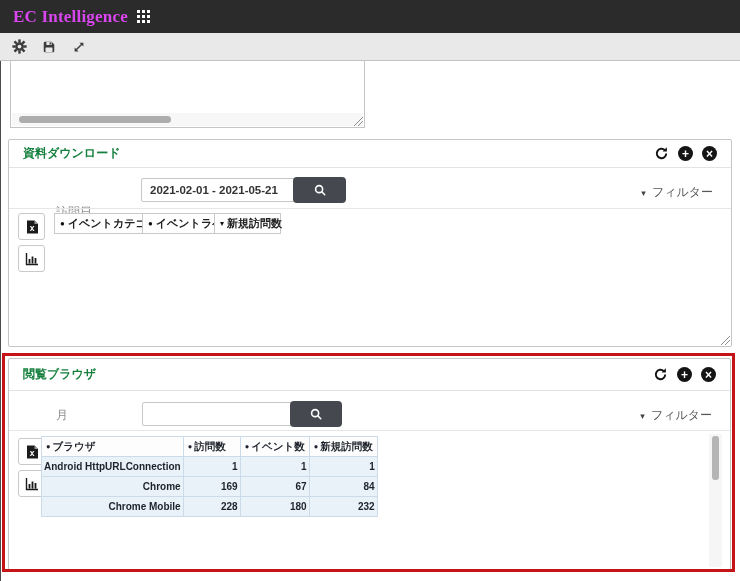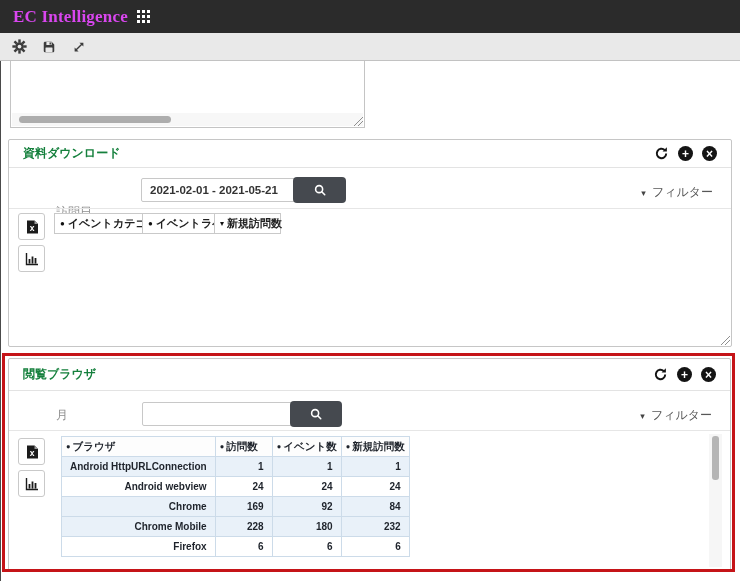--- a/index.html
+++ b/index.html
@@ -108,30 +108,30 @@
 
   
   .highlight-box {
     position:absolute; left:2px; top:353px; width:733px; height:219px;
     border:3px solid #c51418; background:#fff; overflow:hidden;
   }
   .panel-browser { position:absolute; left:3px; top:2px; width:723px; height:300px; }
   .panel-browser .panel-header { height:32px; }
 
   
-  .data-table { position:absolute; left:52px; top:77px; border-collapse:collapse; }
+  .data-table { position:absolute; left:32px; top:77px; border-collapse:collapse; }
   .data-table th, .data-table td { border:1px solid #ccdbe9; height:20px; }
   .data-table th {
     background:#fdfdfd; font-size:10.5px; font-weight:bold; color:#1e232b;
     text-align:left; padding:0 4px; cursor:pointer; white-space:nowrap;
   }
   .data-table th .marker { font-size:7.5px; margin-right:2px; vertical-align:1px; }
   .data-table td {
     font-size:10px; font-weight:bold; color:#1e232b; text-align:right;
-    padding:0 8px; white-space:nowrap; overflow:hidden;
+    padding:0 2px; white-space:nowrap; overflow:hidden;
   }
   .data-table tr.stripe td { background:#e9f1f9; }
   .col-name { width:127px; } .col-visits { width:57px; }
   .col-users { width:60px; } .col-new { width:63px; }
 
   .vscrollbar {
     position:absolute; left:700px; top:75px; width:13px; height:133px; background:#f6f6f6;
   }
   .vscrollbar .thumb {
     position:absolute; left:3px; top:2px; width:7px; height:44px;
@@ -334,44 +334,32 @@
             <th class="col-new"><span class="marker">●</span><span>新規訪問数</span></th>
           </tr>
         </thead>
         <tbody>
           <tr class="stripe">
             <td>Android HttpURLConnection</td>
             <td>1</td>
             <td>1</td>
             <td>1</td>
           </tr>
-          <tr>
-            <td>Android webview</td>
-            <td>24</td>
-            <td>24</td>
-            <td>24</td>
-          </tr>
           <tr class="stripe">
             <td>Chrome</td>
             <td>169</td>
-            <td>92</td>
+            <td>67</td>
             <td>84</td>
           </tr>
           <tr class="stripe">
             <td>Chrome Mobile</td>
             <td>228</td>
             <td>180</td>
             <td>232</td>
           </tr>
-          <tr>
-            <td>Firefox</td>
-            <td>6</td>
-            <td>6</td>
-            <td>6</td>
-          </tr>
         </tbody>
       </table>
 
       <div class="vscrollbar">
         <div class="thumb"></div>
       </div>
     </section>
   </div>
 </div>
 

